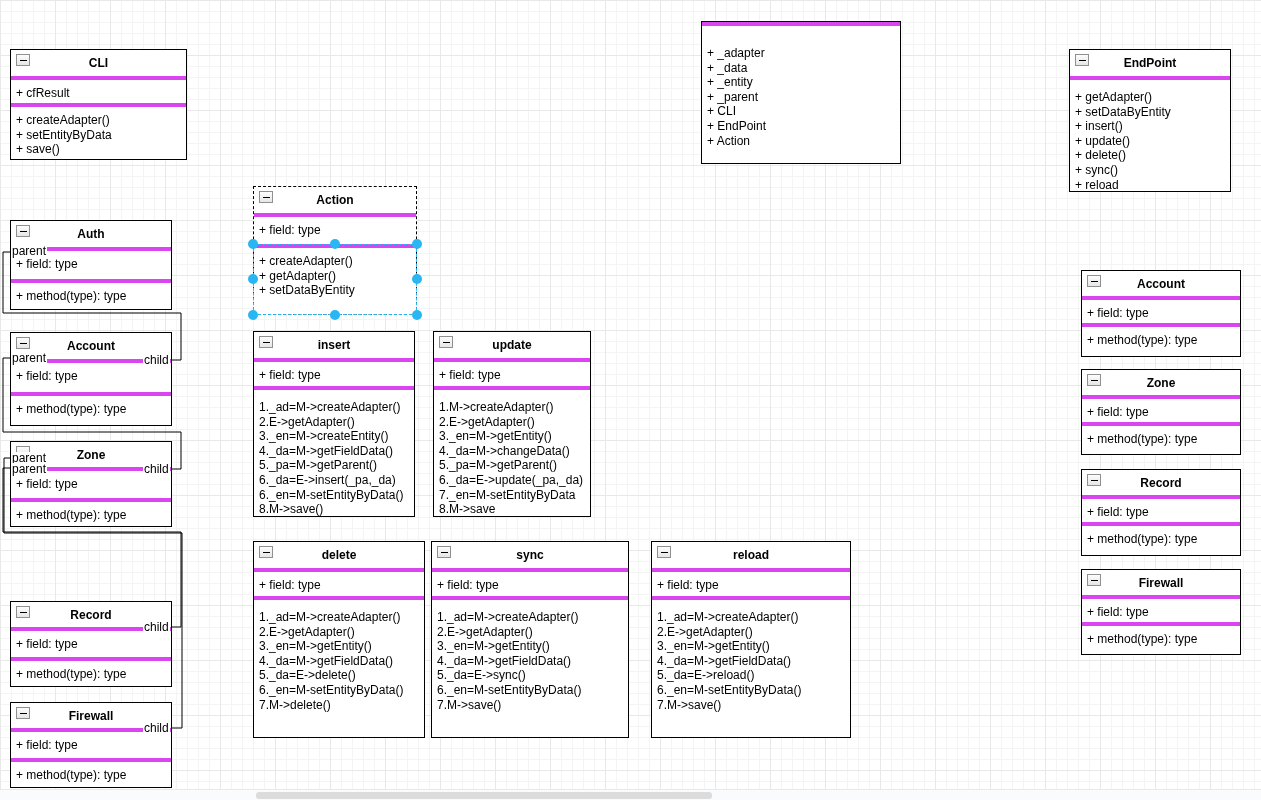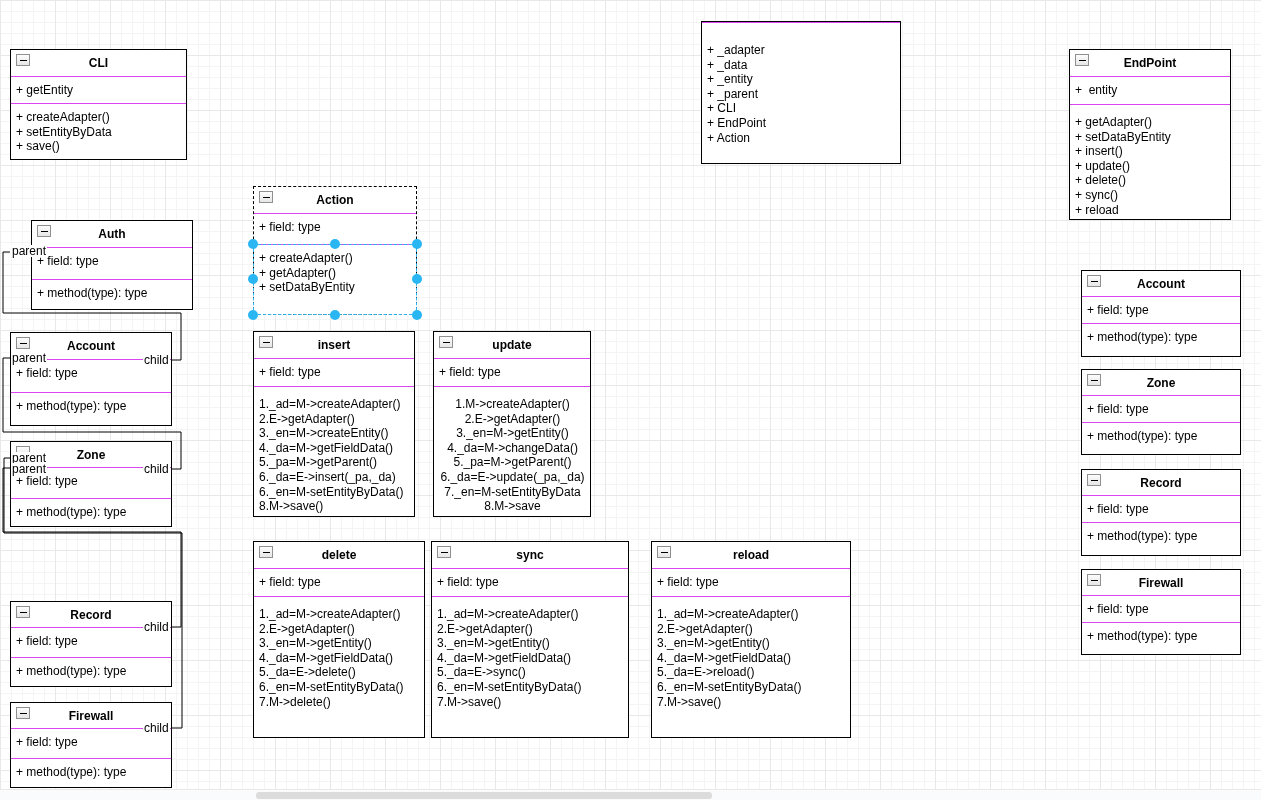--- a/index.html
+++ b/index.html
@@ -14,21 +14,21 @@
       linear-gradient(#f4f4f4 1px,transparent 1px);
     background-size:55px 55px,55px 55px,11px 11px,11px 11px;
   }
   svg.edges{position:absolute;left:0;top:0;z-index:1;}
   .uml{position:absolute;background:#fff;border:1px solid #000;box-sizing:border-box;z-index:2;}
   .uml.dashed{border-style:dashed;}
   .t{position:relative;display:flex;align-items:center;justify-content:center;font-weight:bold;box-sizing:border-box;}
   .collapse{position:absolute;left:5px;top:4px;width:14px;height:12px;border:1px solid #909090;
     background:linear-gradient(#fdfdfd,#e6e6e6);display:flex;align-items:center;justify-content:center;box-sizing:border-box;}
   .collapse .minus{width:7px;height:1px;background:#000;}
-  .cmp{border-top:1px solid #d946ef;box-sizing:border-box;overflow:hidden;padding:6px 4px 2px 5px;}
+  .cmp{border-top:4px solid #d946ef;box-sizing:border-box;overflow:hidden;padding:6px 4px 2px 5px;}
   .cmp .line{line-height:14.6px;white-space:pre;}
   .pad10{padding-top:10px;}
   .pad20{padding-top:20px;}
   .elabel{position:absolute;z-index:3;background:#fff;line-height:12px;padding:0 1px;}
   .sel-rect{position:absolute;z-index:4;border:1px dashed #29b6f2;box-sizing:border-box;pointer-events:none;}
   .handle{position:absolute;z-index:5;width:10px;height:10px;border-radius:50%;background:#29b6f2;margin:-5px 0 0 -5px;}
   .hscroll{position:absolute;left:0;top:789px;width:1261px;height:11px;background:#fafbfc;border-top:1px solid #e9e9e9;z-index:6;box-sizing:border-box;}
   .hthumb{position:absolute;left:256px;top:2px;width:456px;height:7px;background:#dcdcdc;border-radius:3px;}
 </style>
 </head>
@@ -53,30 +53,30 @@
   <span class="elabel" style="left:143px;top:722px;">child</span>
 
   <div class="uml" style="left:10px;top:49px;width:177px;">
     <div class="t" style="height:26px;">
       <span class="collapse">
           <span class="minus"></span>
         </span>
       <span>CLI</span>
     </div>
     <div class="cmp" style="height:27px;">
-        <div class="line">+ getEntity</div>
+        <div class="line">+ cfResult</div>
       </div>
     <div class="cmp" style="height:56px;">
         <div class="line">+ createAdapter()</div>
         <div class="line">+ setEntityByData</div>
         <div class="line">+ save()</div>
       </div>
   </div>
 
-  <div class="uml" style="left:10px;top:220px;width:162px;margin-left:21px;">
+  <div class="uml" style="left:10px;top:220px;width:162px;">
     <div class="t" style="height:26px;">
       <span class="collapse">
           <span class="minus"></span>
         </span>
       <span>Auth</span>
     </div>
     <div class="cmp" style="height:32px;">
         <div class="line">+ field: type</div>
       </div>
     <div class="cmp" style="height:30px;">
@@ -196,21 +196,21 @@
   <div class="uml" style="left:433px;top:331px;width:158px;">
     <div class="t" style="height:26px;">
       <span class="collapse">
           <span class="minus"></span>
         </span>
       <span>update</span>
     </div>
     <div class="cmp" style="height:28px;">
         <div class="line">+ field: type</div>
       </div>
-    <div class="cmp pad10" style="height:130px;text-align:center;">
+    <div class="cmp pad10" style="height:130px;">
         <div class="line">1.M-&gt;createAdapter()</div>
         <div class="line">2.E-&gt;getAdapter()</div>
         <div class="line">3._en=M-&gt;getEntity()</div>
         <div class="line">4._da=M-&gt;changeData()</div>
         <div class="line">5._pa=M-&gt;getParent()</div>
         <div class="line">6._da=E-&gt;update(_pa,_da)</div>
         <div class="line">7._en=M-setEntityByData</div>
         <div class="line">8.M-&gt;save</div>
       </div>
   </div>
@@ -290,23 +290,20 @@
       </div>
   </div>
 
   <div class="uml" style="left:1069px;top:49px;width:162px;">
     <div class="t" style="height:26px;">
       <span class="collapse">
           <span class="minus"></span>
         </span>
       <span>EndPoint</span>
     </div>
-    <div class="cmp" style="height:28px;">
-        <div class="line">+  entity</div>
-      </div>
     <div class="cmp pad10" style="height:115px;">
         <div class="line">+ getAdapter()</div>
         <div class="line">+ setDataByEntity</div>
         <div class="line">+ insert()</div>
         <div class="line">+ update()</div>
         <div class="line">+ delete()</div>
         <div class="line">+ sync()</div>
         <div class="line">+ reload</div>
       </div>
   </div>

